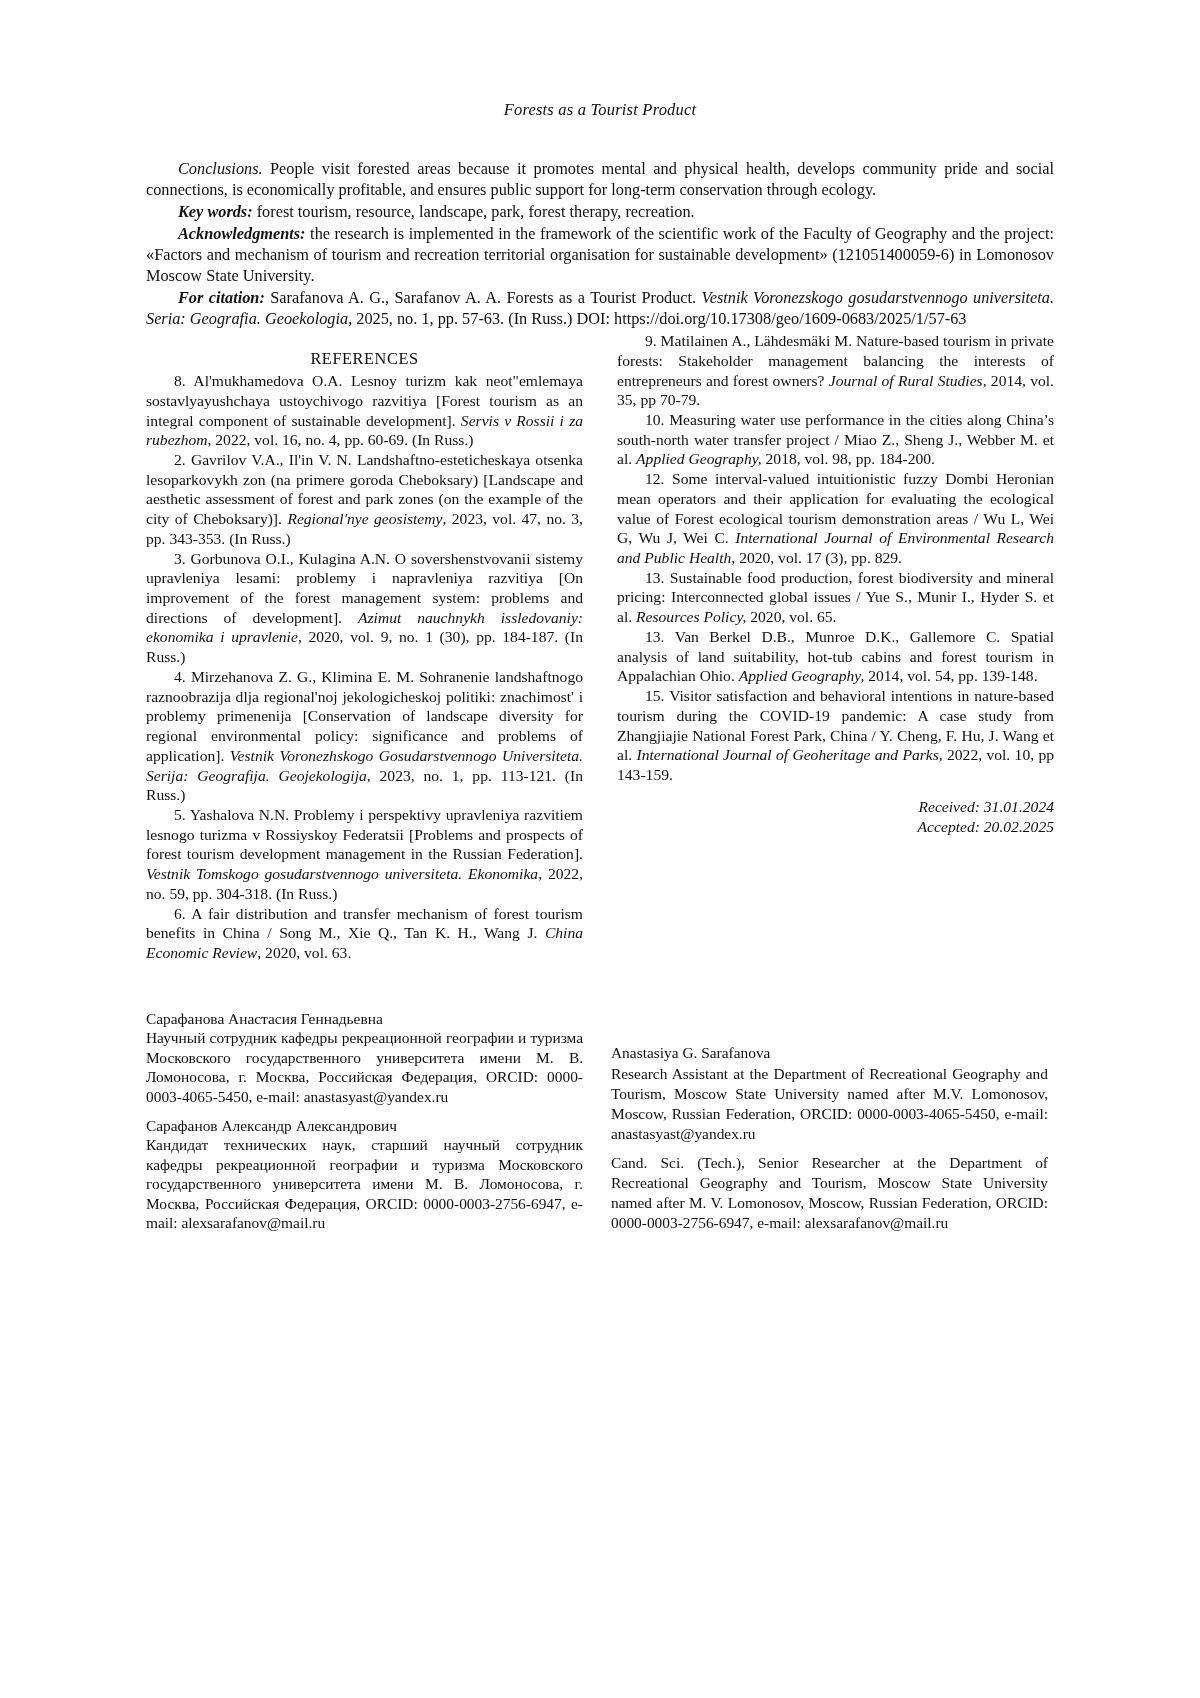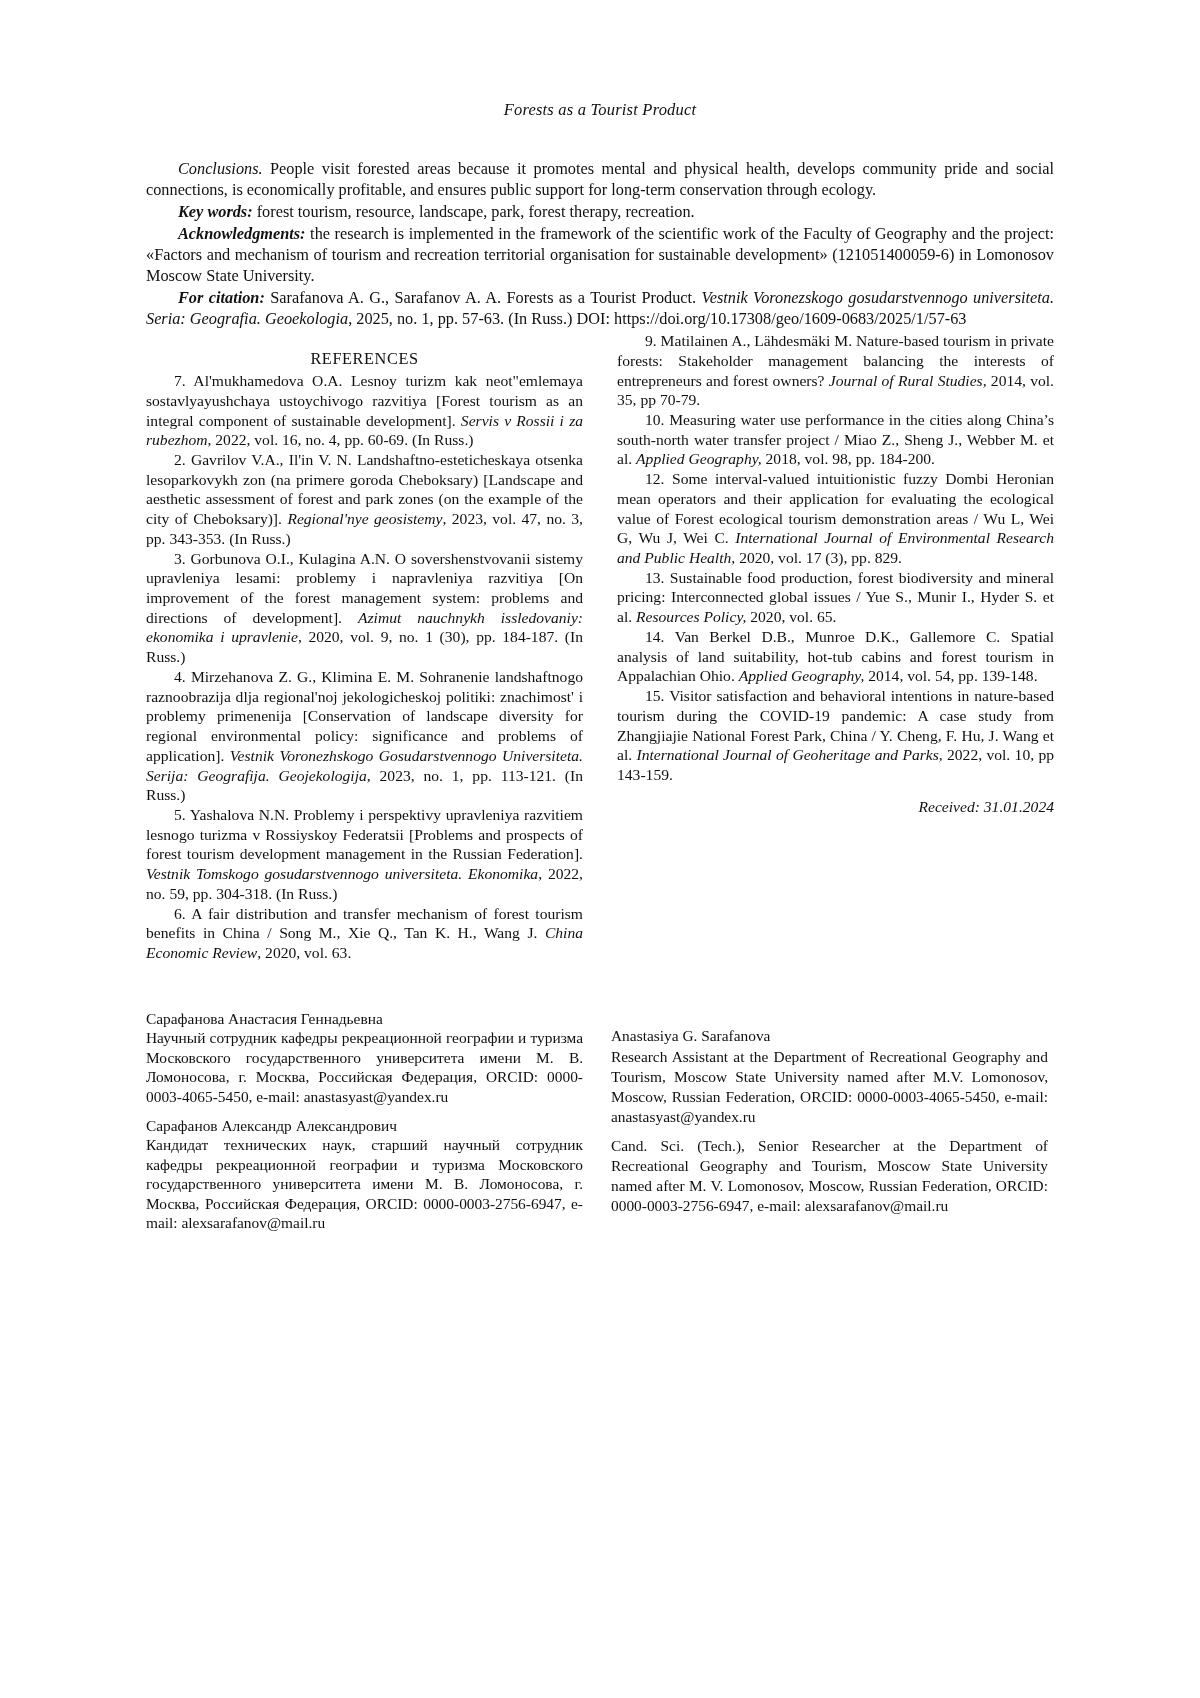--- a/index.html
+++ b/index.html
@@ -97,21 +97,21 @@
     font-style: italic;
     font-size: 15.6px;
     line-height: 1.3;
     margin-top: 12px;
   }
 
   .authors {
     margin-top: 46px;
     display: flex;
     gap: 28px;
-    align-items: center;
+    align-items: flex-end;
   }
   .author-block {
     width: 437px;
     font-size: 15.4px;
     line-height: 1.27;
     text-align: justify;
   }
   .author-block p {
     margin: 0;
   }
@@ -142,42 +142,43 @@
       <p class="tight"><span class="lead-bi">Key words:</span><span> forest tourism, resource, landscape, park, forest therapy, recreation.</span></p>
       <p class="tight"><span class="lead-bi">Acknowledgments:</span><span> the research is implemented in the framework of the scientific work of the Faculty of Geography and the project: «Factors and mechanism of tourism and recreation territorial organisation for sustainable development» (121051400059-6) in Lomonosov Moscow State University.</span></p>
       <p><span class="lead-bi">For citation:</span><span> Sarafanova A. G., Sarafanov A. A. Forests as a Tourist Product. </span><span class="ital">Vestnik Voronezskogo gosudarstvennogo universiteta. Seria: Geografia. Geoekologia</span><span>, 2025, no. 1, pp. 57-63. (In Russ.) DOI: https://doi.org/10.17308/geo/1609-0683/2025/1/57-63</span></p>
     </div>
 
     <div class="two-col">
 
       <div class="col">
         <div class="refs-title">REFERENCES</div>
         <div class="refs" id="refs-left">
-            <p><span>7. Al'mukhamedova O.A. Lesnoy turizm kak neot"emlemaya sostavlyayushchaya ustoychivogo razvitiya [Forest tourism as an integral component of sustainable development]. </span><span class="ital">Servis v Rossii i za rubezhom</span><span>, 2022, vol. 16, no. 4, pp. 60-69. (In Russ.)</span></p>
+            <p><span>8. Al'mukhamedova O.A. Lesnoy turizm kak neot"emlemaya sostavlyayushchaya ustoychivogo razvitiya [Forest tourism as an integral component of sustainable development]. </span><span class="ital">Servis v Rossii i za rubezhom</span><span>, 2022, vol. 16, no. 4, pp. 60-69. (In Russ.)</span></p>
             <p><span>2. Gavrilov V.A., Il'in V. N. Landshaftno-esteticheskaya otsenka lesoparkovykh zon (na primere goroda Cheboksary) [Landscape and aesthetic assessment of forest and park zones (on the example of the city of Cheboksary)]. </span><span class="ital">Regional'nye geosistemy</span><span>, 2023, vol. 47, no. 3, pp. 343-353. (In Russ.)</span></p>
             <p><span>3. Gorbunova O.I., Kulagina A.N. O sovershenstvovanii sistemy upravleniya lesami: problemy i napravleniya razvitiya [On improvement of the forest management system: problems and directions of development]. </span><span class="ital">Azimut nauchnykh issledovaniy: ekonomika i upravlenie</span><span>, 2020, vol. 9, no. 1 (30), pp. 184-187. (In Russ.)</span></p>
             <p><span>4. Mirzehanova Z. G., Klimina E. M. Sohranenie landshaftnogo raznoobrazija dlja regional'noj jekologicheskoj politiki: znachimost' i problemy primenenija [Conservation of landscape diversity for regional environmental policy: significance and problems of application]. </span><span class="ital">Vestnik Voronezhskogo Gosudarstvennogo Universiteta. Serija: Geografija. Geojekologija</span><span>, 2023, no. 1, pp. 113-121. (In Russ.)</span></p>
             <p><span>5. Yashalova N.N. Problemy i perspektivy upravleniya razvitiem lesnogo turizma v Rossiyskoy Federatsii [Problems and prospects of forest tourism development management in the Russian Federation]. </span><span class="ital">Vestnik Tomskogo gosudarstvennogo universiteta. Ekonomika</span><span>, 2022, no. 59, pp. 304-318. (In Russ.)</span></p>
             <p><span>6. A fair distribution and transfer mechanism of forest tourism benefits in China / Song M., Xie Q., Tan K. H., Wang J. </span><span class="ital">China Economic Review</span><span>, 2020, vol. 63.</span></p>
           </div>
       </div>
 
       <div class="col col-right-top">
         <div class="refs" id="refs-right">
             <p><span>9. Matilainen A., Lähdesmäki M. Nature-based tourism in private forests: Stakeholder management balancing the interests of entrepreneurs and forest owners? </span><span class="ital">Journal of Rural Studies,</span><span> 2014, vol. 35, pp 70-79.</span></p>
             <p><span>10. Measuring water use performance in the cities along China’s south-north water transfer project / Miao Z., Sheng J., Webber M. et al. </span><span class="ital">Applied Geography,</span><span> 2018, vol. 98, pp. 184-200.</span></p>
             <p><span>12. Some interval-valued intuitionistic fuzzy Dombi Heronian mean operators and their application for evaluating the ecological value of Forest ecological tourism demonstration areas / Wu L, Wei G, Wu J, Wei C. </span><span class="ital">International Journal of Environmental Research and Public Health,</span><span> 2020, vol. 17 (3), pp. 829.</span></p>
             <p><span>13. Sustainable food production, forest biodiversity and mineral pricing: Interconnected global issues / Yue S., Munir I., Hyder S. et al. </span><span class="ital">Resources Policy,</span><span> 2020, vol. 65.</span></p>
-            <p><span>14. Van Berkel D.B., Munroe D.K., Gallemore C. Spatial analysis of land suitability, hot-tub cabins and forest tourism in Appalachian Ohio. </span><span class="ital">Applied Geography,</span><span> 2014, vol. 54, pp. 139-148.</span></p>
+            <p><span>13. Van Berkel D.B., Munroe D.K., Gallemore C. Spatial analysis of land suitability, hot-tub cabins and forest tourism in Appalachian Ohio. </span><span class="ital">Applied Geography,</span><span> 2014, vol. 54, pp. 139-148.</span></p>
             <p><span>15. Visitor satisfaction and behavioral intentions in nature-based tourism during the COVID-19 pandemic: A case study from Zhangjiajie National Forest Park, China / Y. Cheng, F. Hu, J. Wang et al. </span><span class="ital">International Journal of Geoheritage and Parks,</span><span> 2022, vol. 10, pp 143-159.</span></p>
           </div>
 
 
         <div class="dates">
           <div>Received: 31.01.2024</div>
+          <div>Accepted: 20.02.2025</div>
         </div>
       </div>
 
     </div>
 
     <div class="authors">
       <div class="author-block left">
         <p class="author-name">Сарафанова Анастасия Геннадьевна</p>
         <p>Научный сотрудник кафедры рекреационной географии и туризма Московского государственного университета имени М. В. Ломоносова, г. Москва, Российская Федерация, ORCID: 0000-0003-4065-5450, e-mail: anastasyast@yandex.ru</p>
         <div class="author-gap"></div>

